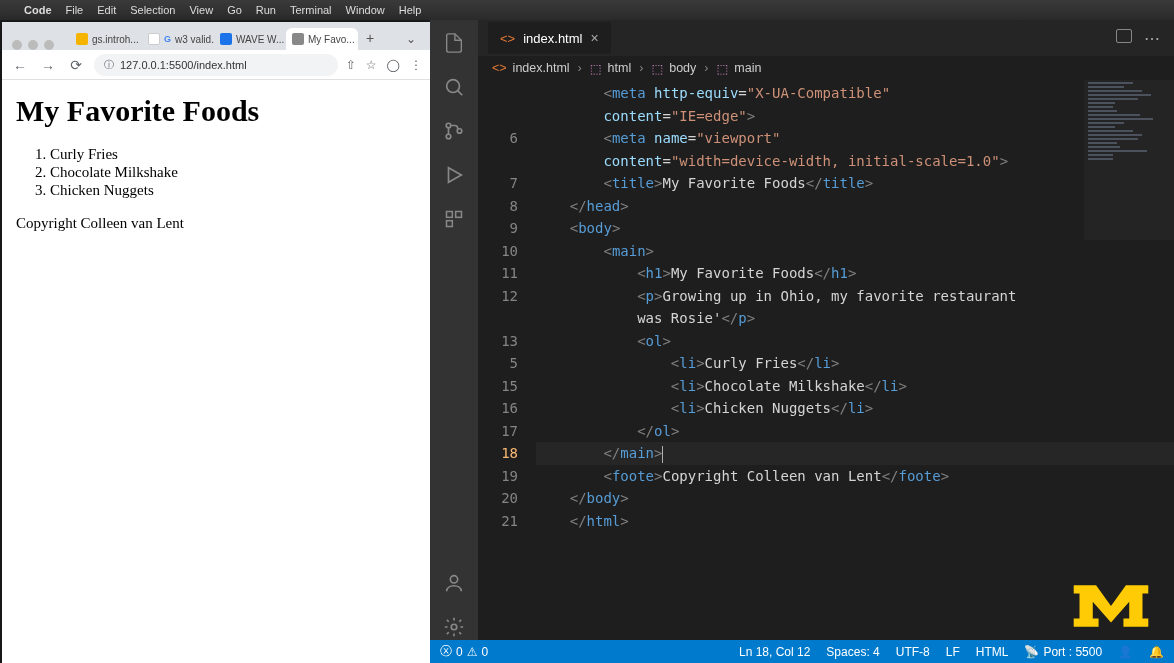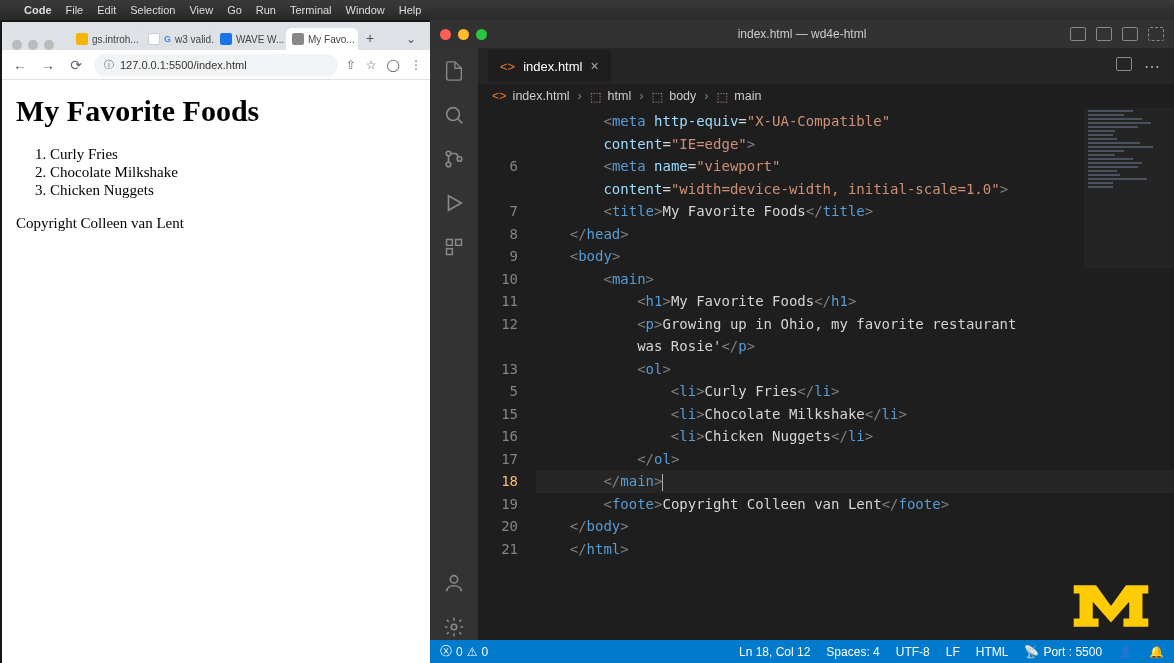--- a/index.html
+++ b/index.html
@@ -146,34 +146,20 @@
       <ol>
         <li>Curly Fries</li>
         <li>Chocolate Milkshake</li>
         <li>Chicken Nuggets</li>
       </ol>
       <div class="copyright">Copyright Colleen van Lent</div>
     </div>
   </div>
 
   <div class="vscode">
-    <div class="vscode-title">
-      <div class="vscode-traffic">
-        <div class="tdot r"></div>
-        <div class="tdot y"></div>
-        <div class="tdot g"></div>
-      </div>
-      <span>index.html — wd4e-html</span>
-      <div class="vscode-title-right">
-        <div class="layout-icon"></div>
-        <div class="layout-icon"></div>
-        <div class="layout-icon"></div>
-        <div class="layout-icon" style="border-style:dashed"></div>
-      </div>
-    </div>
 
     <div class="vscode-body">
       <div class="activity-bar">
         <div class="act-icon">
             <svg viewBox="0 0 24 24" width="22" height="22" fill="none" stroke="currentColor" stroke-width="1.5">
               <path d="M13 2H6a2 2 0 00-2 2v16a2 2 0 002 2h12a2 2 0 002-2V9l-7-7z"></path>
               <path d="M13 2v7h7"></path>
             </svg>
           </div>
         <div class="act-icon">

